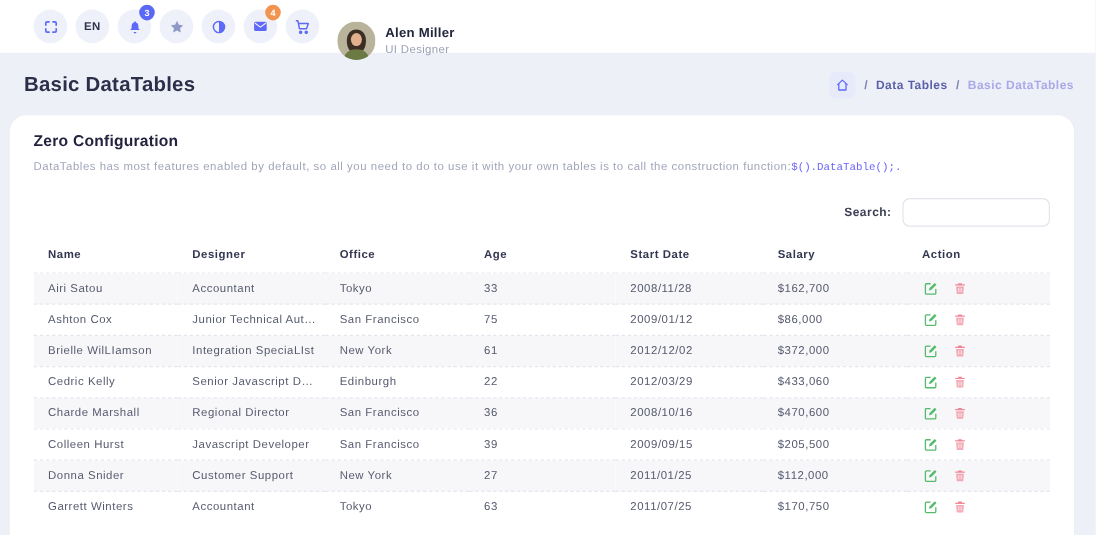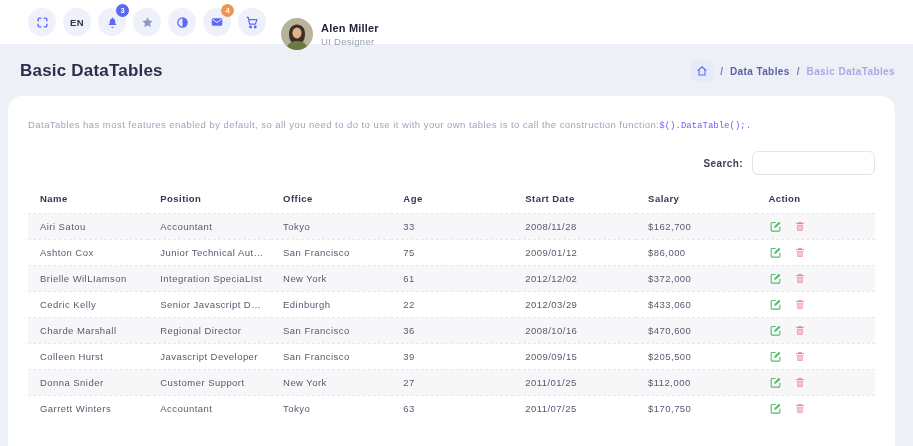--- a/index.html
+++ b/index.html
@@ -157,20 +157,21 @@
       </span>
     </span>
     <span class="crumb-sep">/</span>
     <span class="crumb-link">Data Tables</span>
     <span class="crumb-sep">/</span>
     <span class="crumb-current">Basic DataTables</span>
   </div>
 </div>
 
 <div class="card">
+  <div class="card-title">Zero Configuration</div>
   <div class="card-desc">
     <span>DataTables has most features enabled by default, so all you need to do to use it with your own tables is to call the construction function:</span><span class="code">$().DataTable();</span><span class="code">.</span><br>
   </div>
 
   <div class="table-search-row">
     <label>Search:</label>
     <input value="" style="">
   </div>
 
   <table>
@@ -179,21 +180,21 @@
         <col class="c-pos">
         <col class="c-off">
         <col class="c-age">
       <col class="c-date">
         <col class="c-sal">
         <col class="c-act">
     </colgroup>
     <thead>
       <tr>
         <th>Name</th>
-        <th>Position</th>
+        <th>Designer</th>
         <th>Office</th>
         <th>Age</th>
         <th>Start Date</th>
         <th>Salary</th>
         <th>Action</th>
       </tr>
     </thead>
     <tbody>
         <tr>
           <td>Airi Satou</td>

